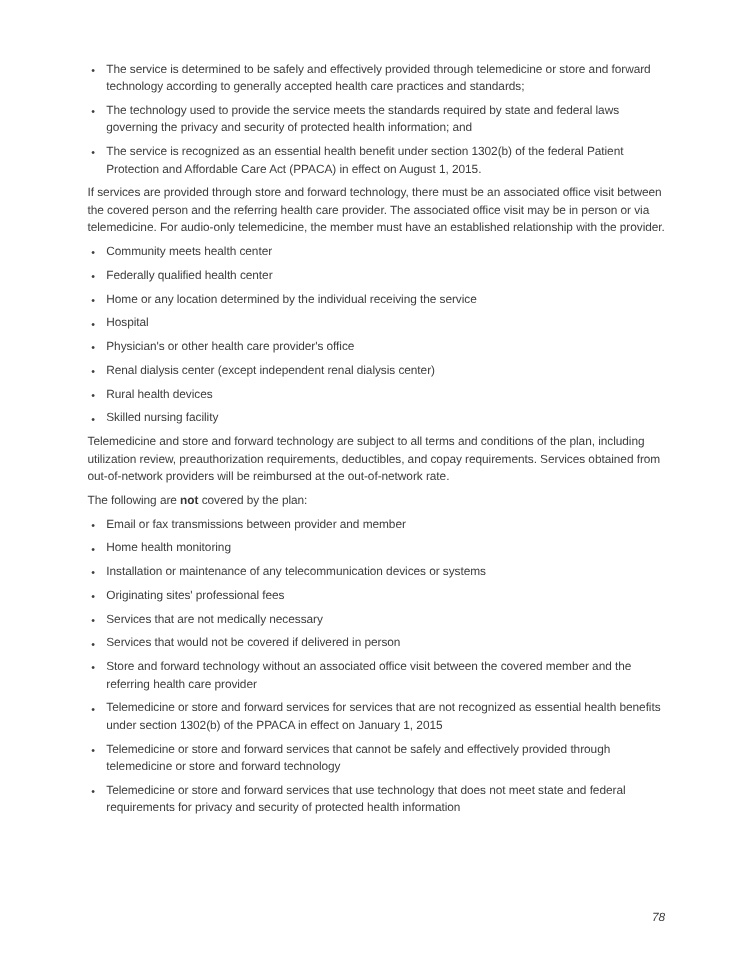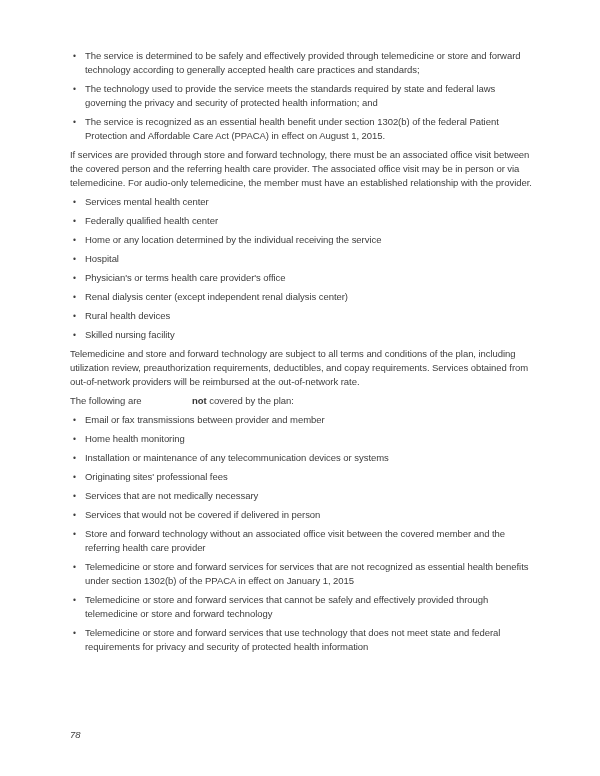--- a/index.html
+++ b/index.html
@@ -21,28 +21,28 @@
   .list { margin: 0 0 5px 0; padding: 0; }
   .li { display: flex; align-items: flex-start; }
   .li:not(:last-child) { margin-bottom: 5px; }
   .marker {
     flex: 0 0 15px;
     width: 15px;
     padding-left: 3px;
     font-size: 8.5px;
   }
   .li-text { flex: 1 1 auto; }
-  strong { font-weight: bold; color: #353535; margin-left: 48px; }
+  strong { font-weight: bold; color: #353535; }
   .footer {
     position: absolute;
     left: 70px;
     right: 68px;
     bottom: 34px;
     display: flex;
-    justify-content: space-between;
+    justify-content: flex-end;
     font-style: italic;
     color: #3d3d3d;
   }
 </style>
 </head>
 <body>
 
 <div class="page">
 
   <div class="list">
@@ -59,37 +59,37 @@
       <span class="li-text">The service is recognized as an essential health benefit under section 1302(b) of the federal Patient Protection and Affordable Care Act (PPACA) in effect on August 1, 2015.</span>
     </div>
   </div>
 
   <p>If services are provided through store and forward technology, there must be an associated office visit between the covered person and the referring health care provider. The associated office visit may be in person or via telemedicine. For audio-only telemedicine, the member must have an established relationship with the provider.</p>
 
 
   <div class="list">
     <div class="li">
       <span class="marker">•</span>
-      <span class="li-text">Services mental health center</span>
+      <span class="li-text">Community meets health center</span>
     </div>
     <div class="li">
       <span class="marker">•</span>
       <span class="li-text">Federally qualified health center</span>
     </div>
     <div class="li">
       <span class="marker">•</span>
       <span class="li-text">Home or any location determined by the individual receiving the service</span>
     </div>
     <div class="li">
       <span class="marker">•</span>
       <span class="li-text">Hospital</span>
     </div>
     <div class="li">
       <span class="marker">•</span>
-      <span class="li-text">Physician's or terms health care provider's office</span>
+      <span class="li-text">Physician's or other health care provider's office</span>
     </div>
     <div class="li">
       <span class="marker">•</span>
       <span class="li-text">Renal dialysis center (except independent renal dialysis center)</span>
     </div>
     <div class="li">
       <span class="marker">•</span>
       <span class="li-text">Rural health devices</span>
     </div>
     <div class="li">

